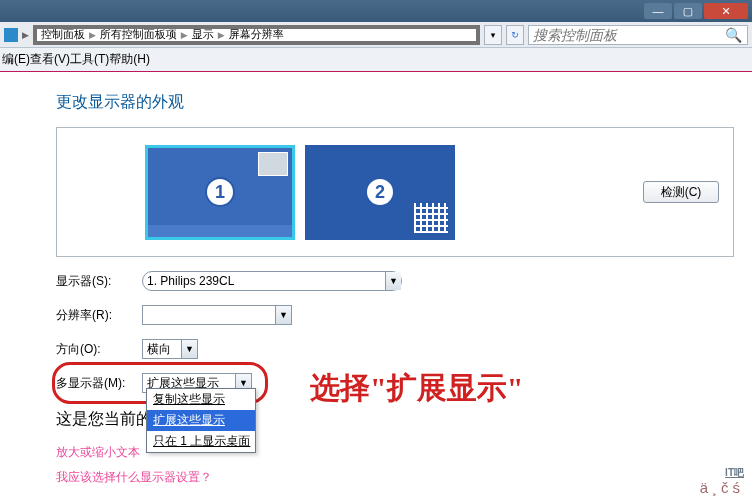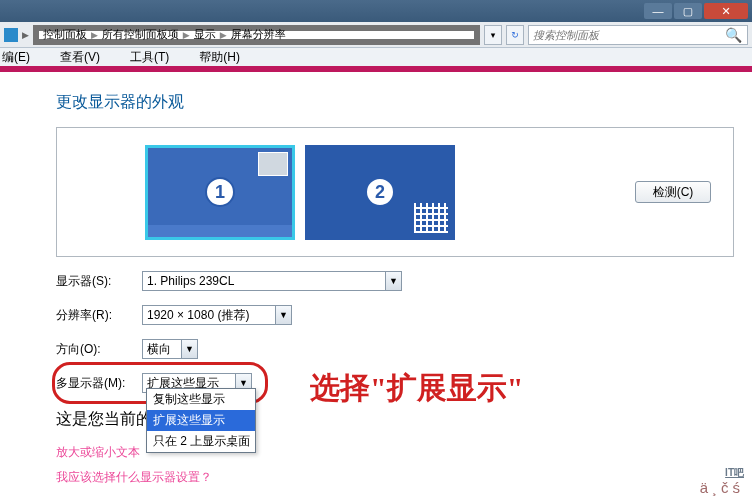--- a/index.html
+++ b/index.html
@@ -4,51 +4,51 @@
 <style>
 * { box-sizing: border-box; margin: 0; padding: 0; }
 body { font-family: "Microsoft YaHei", "Segoe UI", Tahoma, sans-serif; font-size: 12px; background: #fff; width: 752px; height: 502px; overflow: hidden; position: relative; }
 .titlebar { height: 22px; background: linear-gradient(#4a6a8a, #3a5a7a); display: flex; justify-content: flex-end; align-items: center; padding-right: 4px; gap: 2px; }
 .tbtn { width: 28px; height: 16px; display: inline-flex; align-items: center; justify-content: center; border-radius: 2px; font-size: 11px; color: #fff; }
 .tbtn.min { background: #5a7a9a; }
 .tbtn.max { background: #5a7a9a; }
 .tbtn.close { background: #c94a3a; width: 44px; }
 .addrbar { height: 26px; background: #e8ecf0; border-bottom: 1px solid #b8c4d0; display: flex; align-items: center; padding: 0 4px; gap: 4px; }
 .navicon { width: 14px; height: 14px; background: #2a8aca; display: inline-block; }
-.breadcrumb { flex: 1; display: flex; align-items: center; height: 20px; background: #fff; border: 6px solid #737373; padding: 0 4px; gap: 4px; font-size: 11px; }
+.breadcrumb { flex: 1; display: flex; align-items: center; height: 20px; background: #fff; border: 4px solid #737373; padding: 0 4px; gap: 4px; font-size: 11px; }
 .breadcrumb span.sep { color: #888; font-size: 9px; }
 .bcbtn { width: 18px; height: 20px; border: 1px solid #a8b4c0; background: #f0f4f8; display: inline-flex; align-items: center; justify-content: center; font-size: 9px; }
 .searchbox { width: 220px; height: 20px; border: 1px solid #a8b4c0; background: #fff; display: flex; align-items: center; padding: 0 4px; }
-.searchbox input { border: none; outline: none; flex: 1; font-size: 11px; color: #888; font-style: italic; }
+.searchbox input { border: none; outline: none; flex: 1; font-size: 14px; color: #888; font-style: italic; }
 .searchicon { color: #3a7aca; font-size: 14px; }
-.menubar { height: 24px; background: #eef2f6; border-bottom: 6px solid #be185d; display: flex; align-items: center; padding: 0 2px; gap: 30px; font-size: 12px; }
+.menubar { height: 24px; background: #eef2f6; border-bottom: 1px solid #be185d; display: flex; align-items: center; padding: 0 2px; gap: 0; font-size: 12px; }
 .menubar span { cursor: default; }
 .content { padding: 20px 18px 0 56px; }
 .heading { color: #0a5a9a; font-size: 16px; margin-bottom: 14px; font-weight: normal; }
 .monitorbox { border: 1px solid #b0b8c0; height: 130px; display: flex; align-items: center; padding: 0 18px; position: relative; }
 .monitors { display: flex; gap: 10px; margin-left: 70px; }
 .mon { width: 150px; height: 95px; background: #2a5aaa; border: 3px solid #2a5aaa; position: relative; }
 .mon.sel { border: 3px solid #3ac8e8; background: #3a6aba; }
 .mon .num { position: absolute; left: 50%; top: 50%; transform: translate(-50%,-50%); width: 30px; height: 30px; border-radius: 50%; background: #fff; border: 2px solid #2a5aaa; display: flex; align-items: center; justify-content: center; font-size: 18px; font-weight: bold; color: #2a5aaa; }
 .mon .mini { position: absolute; right: 4px; top: 4px; width: 30px; height: 24px; background: #d0d8e0; border: 1px solid #fff; }
 .mon .taskbar { position: absolute; left: 0; right: 0; bottom: 0; height: 12px; background: #4a7aca; }
 .mon2 .grid { position: absolute; right: 4px; bottom: 4px; width: 34px; height: 30px; background: repeating-linear-gradient(0deg, #fff 0 2px, transparent 2px 6px), repeating-linear-gradient(90deg, #fff 0 2px, transparent 2px 6px); }
-.sidebtns { position: absolute; right: 22px; top: 50%; transform: translateY(-50%); display: flex; flex-direction: column; gap: 10px; }
+.sidebtns { position: absolute; right: 14px; top: 50%; transform: translateY(-50%); display: flex; flex-direction: column; gap: 10px; }
 .winbtn { width: 76px; height: 22px; background: linear-gradient(#fdfdfd,#e8ecf0); border: 1px solid #8898a8; border-radius: 3px; font-size: 12px; cursor: default; }
 .formrow { display: flex; align-items: center; margin-top: 14px; gap: 8px; }
 .formrow label { width: 78px; }
 .dd { height: 20px; background: #fff; border: 1px solid #8898a8; display: flex; align-items: center; padding: 0 4px; position: relative; font-size: 12px; }
 .dd .arrow { position: absolute; right: 0; top: 0; bottom: 0; width: 16px; border-left: 1px solid #8898a8; background: linear-gradient(#f4f8fc,#d8e0e8); display: flex; align-items: center; justify-content: center; font-size: 9px; }
-.dd.w260 { width: 260px; }
+.dd.w260 { width: 260px; border-radius: 10px; }
 .dd.w150 { width: 150px; }
 .dd.w76 { width: 56px; }
 .dd.w110 { width: 110px; }
 .redoutline { position: absolute; border: 3px solid #d02020; border-radius: 18px; pointer-events: none; }
 .ddlist { position: absolute; left: 146px; top: 388px; width: 110px; background: #fff; border: 1px solid #6a7a8a; z-index: 10; box-shadow: 2px 2px 4px rgba(0,0,0,.2); }
-.ddlist div { padding: 2px 6px; font-size: 12px; white-space: nowrap; }
+.ddlist div { padding: 2px 6px; font-size: 12px; white-space: nowrap; text-decoration: underline; }
 .ddlist div.sel { background: #2a6ada; color: #fff; }
 .notice { margin-top: 16px; font-size: 16px; }
 .link { color: #ec4899; cursor: pointer; text-align: right; }
 .annot { position: absolute; left: 310px; top: 368px; font-size: 30px; font-weight: bold; color: #d02020; font-family: "SimHei","Microsoft YaHei"; text-shadow: 1px 1px 0 #fff; }
 .watermark { position: absolute; right: 8px; bottom: 6px; font-size: 15px; color: #a06a6a; letter-spacing: 4px; }
 .itba { position: absolute; right: 8px; bottom: 22px; font-size: 10px; color: #6a7a8a; font-weight: bold; text-decoration: underline; }
 </style>
 </head>
 <body>
 
@@ -109,21 +109,20 @@
     <label>显示器(S):</label>
     <div class="dd w260">
       <span>1. Philips 239CL</span>
       <span class="arrow">▼</span>
     </div>
   </div>
 
   <div class="formrow">
     <label>分辨率(R):</label>
     <div class="dd w150">
-      <span>1920 × 1080 (推荐)</span>
       <span class="arrow">▼</span>
     </div>
   </div>
 
   <div class="formrow">
     <label>方向(O):</label>
     <div class="dd w76">
       <span>横向</span>
       <span class="arrow">▼</span>
     </div>
@@ -145,18 +144,18 @@
   <div style="margin-top:8px">
     <span class="link">我应该选择什么显示器设置？</span>
   </div>
 </div>
 
 <div class="redoutline" style="left:52px; top:362px; width:216px; height:42px;"></div>
 
 <div class="ddlist">
   <div>复制这些显示</div>
   <div class="sel">扩展这些显示</div>
-  <div>只在 2 上显示桌面</div>
+  <div>只在 1 上显示桌面</div>
 </div>
 
 <div class="annot">选择"扩展显示"</div>
 <div class="itba">IT吧</div>
 <div class="watermark">ä¸čś</div>
 
 </body></html>

